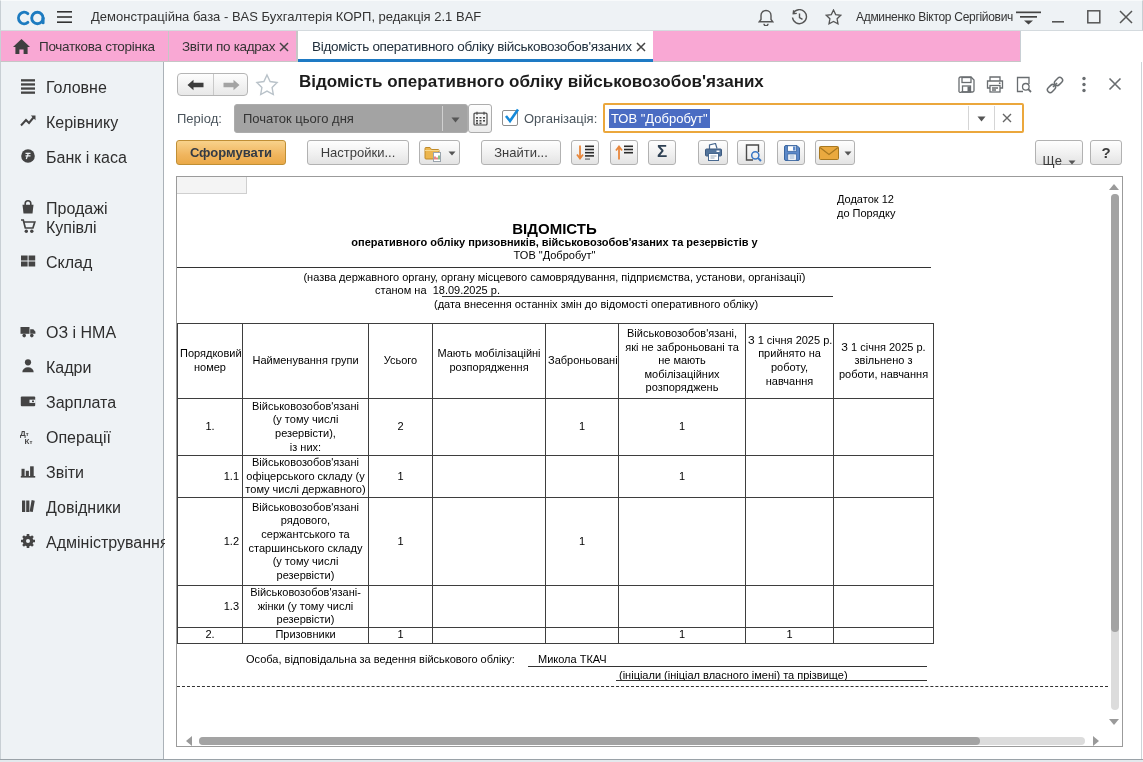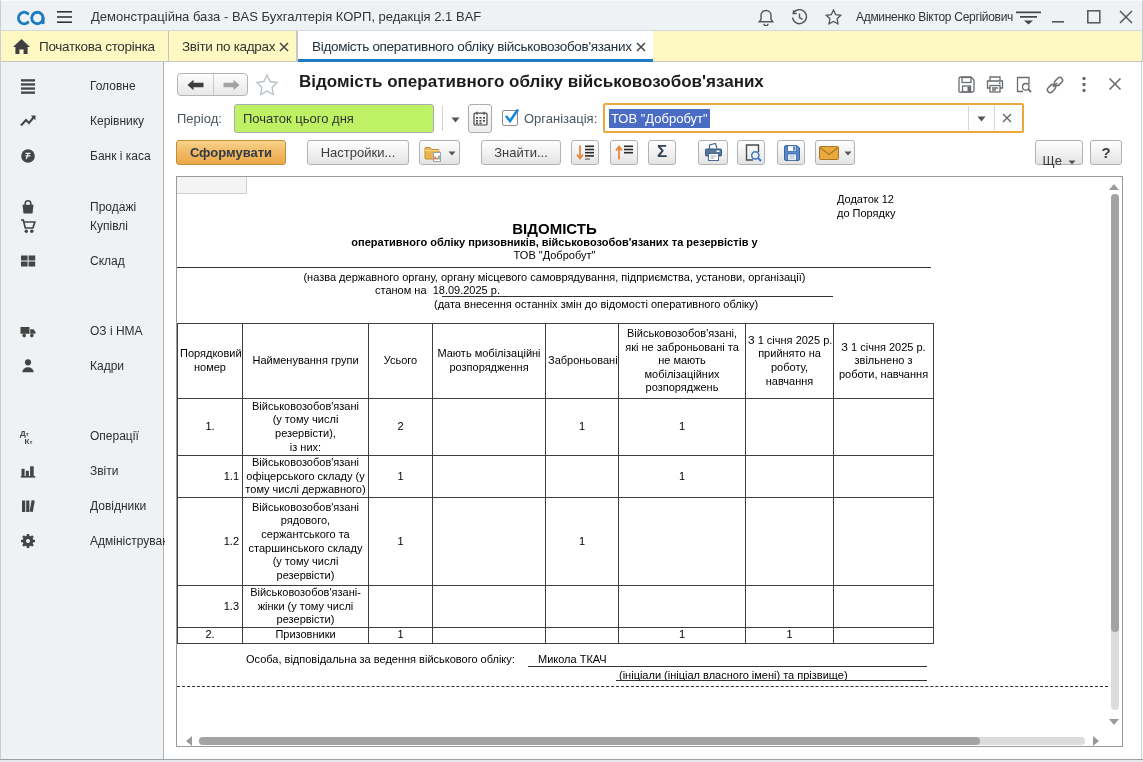--- a/index.html
+++ b/index.html
@@ -5,30 +5,30 @@
 * { margin:0; padding:0; box-sizing:border-box; }
 html,body { width:1143px; height:762px; overflow:hidden; }
 body { font-family:"Liberation Sans", sans-serif; position:relative; background:#fff; }
 .abs { position:absolute; }
 
 
 #topbar { position:absolute; left:0; top:0; width:1143px; height:31px; background:#eef2f5; border-bottom:1px solid #d4dade; border-top:1px solid #f8fafb; border-left:1px solid #c8cfd4; border-right:1px solid #c8cfd4;}
 #topbar .ttl { position:absolute; left:90px; top:8px; font-size:13px; color:#333; }
 
 
-#tabbar { position:absolute; left:0; top:31px; width:1143px; height:31px; background:#fef9c3; border-bottom:1px solid #c6c6c6; border-left:1px solid #c8cfd4; border-right:1px solid #c8cfd4;}
+#tabbar { position:absolute; left:0; top:31px; width:1021px; height:31px; background:#f9a8d4; border-bottom:1px solid #c6c6c6; border-left:1px solid #c8cfd4; border-right:1px solid #c8cfd4;}
 .tab { position:absolute; top:0; height:31px; font-size:13.5px; letter-spacing:-0.3px; color:#333; }
 #tab3 { background:#fff; border-left:1px solid #c6c6c6; }
 #tab3 .bluebar { position:absolute; left:0; bottom:0; width:100%; height:3px; background:#1e7ac4; }
 
 
 #sidebar { position:absolute; left:0; top:62px; width:164px; height:697px; background:#eef2f5; border-right:1px solid #abb2b8; border-left:1px solid #c8cfd4; }
 .sbitem { position:absolute; left:0; width:164px; height:35px; }
 .sbitem svg { position:absolute; left:19px; top:9px; }
-.sbitem span { position:absolute; left:45px; top:10px; font-size:12px; color:#2e2e2e;margin-left:44px; }
+.sbitem span { position:absolute; left:45px; top:10px; font-size:16px; color:#2e2e2e; }
 
 
 #content { position:absolute; left:165px; top:62px; width:978px; height:697px; background:#fff; }
 
 
 .btn { position:absolute; height:25px; top:0; border:1px solid #b2b2b2; border-radius:3px; background:linear-gradient(#fefefe,#efefef 60%,#e3e3e3); font-size:13px; color:#333; text-align:center; font-family:"Liberation Sans",sans-serif; }
 .ibtn { position:absolute; height:25px; border:1px solid #b2b2b2; border-radius:3px; background:linear-gradient(#fefefe,#efefef 60%,#e3e3e3); }
 
 
 #doc { position:absolute; left:176px; top:176px; width:947px; height:571px; background:#fff; border:1px solid #9b9b9b; }
@@ -169,20 +169,28 @@
         <circle cx="11.8" cy="12.6" r="1.8"></circle>
       </svg>
     <span>ОЗ і НМА</span>
     </div>
   <div class="sbitem" style="top:287px">
     <svg width="16" height="16" viewBox="0 0 16 16" fill="#444">
         <circle cx="8" cy="4.3" r="3.1"></circle>
         <path d="M2.3 14.2 a5.7 5 0 0 1 11.4 0 z"></path>
       </svg>
     <span>Кадри</span>
+    </div>
+  <div class="sbitem" style="top:322px">
+    <svg width="16" height="16" viewBox="0 0 16 16" fill="#444">
+        <rect x="0.8" y="3.5" width="14.4" height="9.8" rx="1"></rect>
+        <rect x="9.5" y="6.7" width="6" height="3.2" fill="#eef2f5"></rect>
+        <rect x="12" y="7.5" width="2" height="1.6"></rect>
+      </svg>
+    <span>Зарплата</span>
     </div>
   <div class="sbitem" style="top:357px">
     <svg width="16" height="16" viewBox="0 0 16 16">
         <text x="0" y="7.5" font-size="8" font-weight="bold" fill="#444" font-family="Liberation Sans">Д<tspan font-size="6">т</tspan></text>
         <text x="4.5" y="15.5" font-size="8" font-weight="bold" fill="#444" font-family="Liberation Sans">К<tspan font-size="6">т</tspan></text>
       </svg>
     <span>Операції</span>
     </div>
   <div class="sbitem" style="top:392px">
     <svg width="16" height="16" viewBox="0 0 16 16" fill="#444">
@@ -265,21 +273,21 @@
       <circle cx="3" cy="2.5" r="1.7"></circle>
       <circle cx="3" cy="8.5" r="1.7"></circle>
       <circle cx="3" cy="14.5" r="1.7"></circle>
     </g>
   </svg>
 <svg class="abs" style="left:1108px;top:77px" width="14" height="14" viewBox="0 0 14 14">
     <path d="M1.5 1.5 L12.5 12.5 M12.5 1.5 L1.5 12.5" stroke="#696d70" stroke-width="1.6"></path>
   </svg>
 
 <div class="abs" style="left:177px;top:111px;font-size:13px;color:#4a545c">Період:</div>
-<div class="abs" style="left:234px;top:104px;width:200px;height:29px;border:1px solid #acacac;border-radius:3px;background:#bef264">
+<div class="abs" style="left:234px;top:104px;width:234px;height:29px;border:1px solid #acacac;border-radius:3px;background:#a3a3a3">
   <div class="abs" style="left:8px;top:6px;font-size:13px;color:#333">Початок цього дня</div>
   <div class="abs" style="left:207px;top:1px;width:1px;height:25px;background:#d0d0d0"></div>
   <svg class="abs" style="left:216px;top:12px" width="9" height="6" viewBox="0 0 9 6">
       <path d="M0.5 0.5 h8 l-4 5 z" fill="#555"></path>
     </svg>
 </div>
 <div class="abs" style="left:468px;top:104px;width:24px;height:29px;border:1px solid #acacac;border-radius:3px;background:linear-gradient(#fdfdfd,#ececec)">
   <svg class="abs" style="left:4px;top:6px" width="15" height="15" viewBox="0 0 15 15">
       <g fill="none" stroke="#4a4a4a" stroke-width="1.2">
         <rect x="1" y="2.2" width="13" height="11.8" rx="1"></rect>

